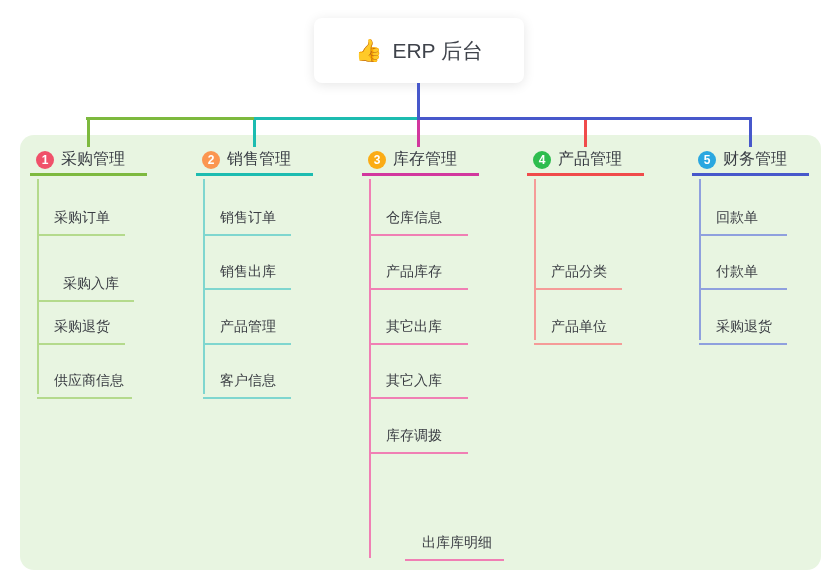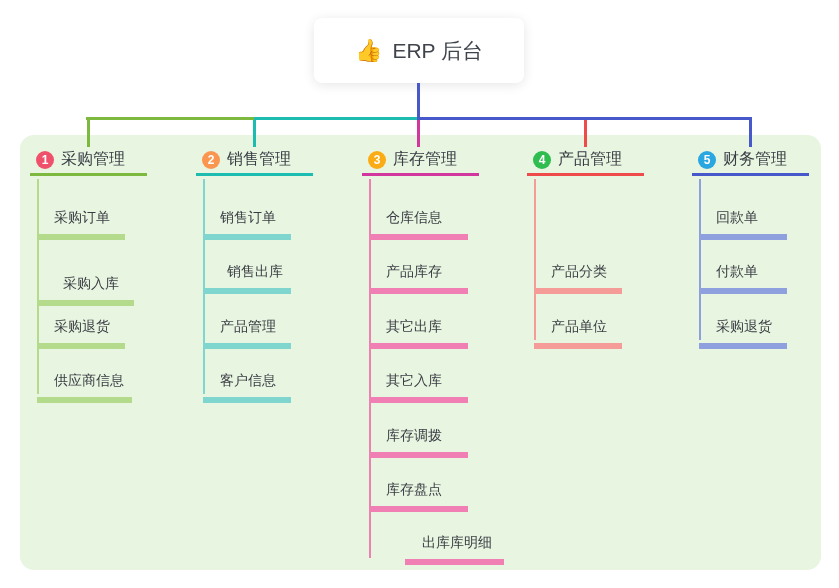--- a/index.html
+++ b/index.html
@@ -30,21 +30,21 @@
     padding-left:6px;cursor:default;
   }
   .badge{
     width:18px;height:18px;border-radius:50%;flex:none;
     display:flex;align-items:center;justify-content:center;
     color:#ffffff;font-size:12px;font-weight:bold;
   }
   .branch-label{font-size:16px;color:#393d44;font-weight:500;white-space:nowrap;}
   .trunk{position:absolute;width:2px;}
   .node{
-    position:absolute;height:32px;border-bottom:6px solid #737373;
+    position:absolute;height:32px;border-bottom:2px solid #737373;
     display:flex;align-items:flex-end;
     padding:0 8px 7px 17px;min-width:63px;box-sizing:content-box;
     font-size:14px;color:#3a3d43;white-space:nowrap;
   }
   .node.wide{min-width:74px;align-items:flex-end;}
 </style>
 </head>
 <body>
 
 <div id="stage">
@@ -85,21 +85,21 @@
     </div>
 
   <div class="branch-header" style="left: 196px; border-bottom-color: rgb(28, 188, 176);">
     <span class="badge" style="background: rgb(251, 150, 80);">2</span>
     <span class="branch-label">销售管理</span>
   </div>
   <div class="trunk" style="left: 203px; top: 179px; height: 215px; background: rgb(127, 214, 207);"></div>
   <div class="node" style="left: 203px; top: 195px; border-bottom-color: rgb(127, 214, 207);">
       <span>销售订单</span>
     </div>
-  <div class="node" style="left: 203px; top: 249px; border-bottom-color: rgb(127, 214, 207); justify-content: flex-end;">
+  <div class="node" style="left: 203px; top: 249px; border-bottom-color: rgb(127, 214, 207);">
       <span>销售出库</span>
     </div>
   <div class="node" style="left: 203px; top: 304px; border-bottom-color: rgb(127, 214, 207);">
       <span>产品管理</span>
     </div>
   <div class="node" style="left: 203px; top: 358px; border-bottom-color: rgb(127, 214, 207);">
       <span>客户信息</span>
     </div>
 
   <div class="branch-header" style="left: 362px; border-bottom-color: rgb(210, 55, 158);">
@@ -114,23 +114,20 @@
       <span>其它出库</span>
     </div>
   <div class="node wide" style="left: 369px; top: 249px; border-bottom-color: rgb(240, 127, 180);">
       <span>产品库存</span>
     </div>
   <div class="node wide" style="left: 369px; top: 358px; border-bottom-color: rgb(240, 127, 180);">
       <span>其它入库</span>
     </div>
   <div class="node wide" style="left: 369px; top: 413px; border-bottom-color: rgb(240, 127, 180);">
       <span>库存调拨</span>
-    </div>
-  <div class="node wide" style="left: 369px; top: 467px; border-bottom-color: rgb(240, 127, 180);">
-      <span>库存盘点</span>
     </div>
   <div class="node wide" style="left: 369px; top: 520px; border-bottom-color: rgb(240, 127, 180); margin-left: 36px;">
       <span>出库库明细</span>
     </div>
 
   <div class="branch-header" style="left: 527px; border-bottom-color: rgb(240, 75, 75);">
     <span class="badge" style="background: rgb(46, 189, 78);">4</span>
     <span class="branch-label">产品管理</span>
   </div>
   <div class="trunk" style="left: 534px; top: 179px; height: 161px; background: rgb(245, 155, 152);"></div>

